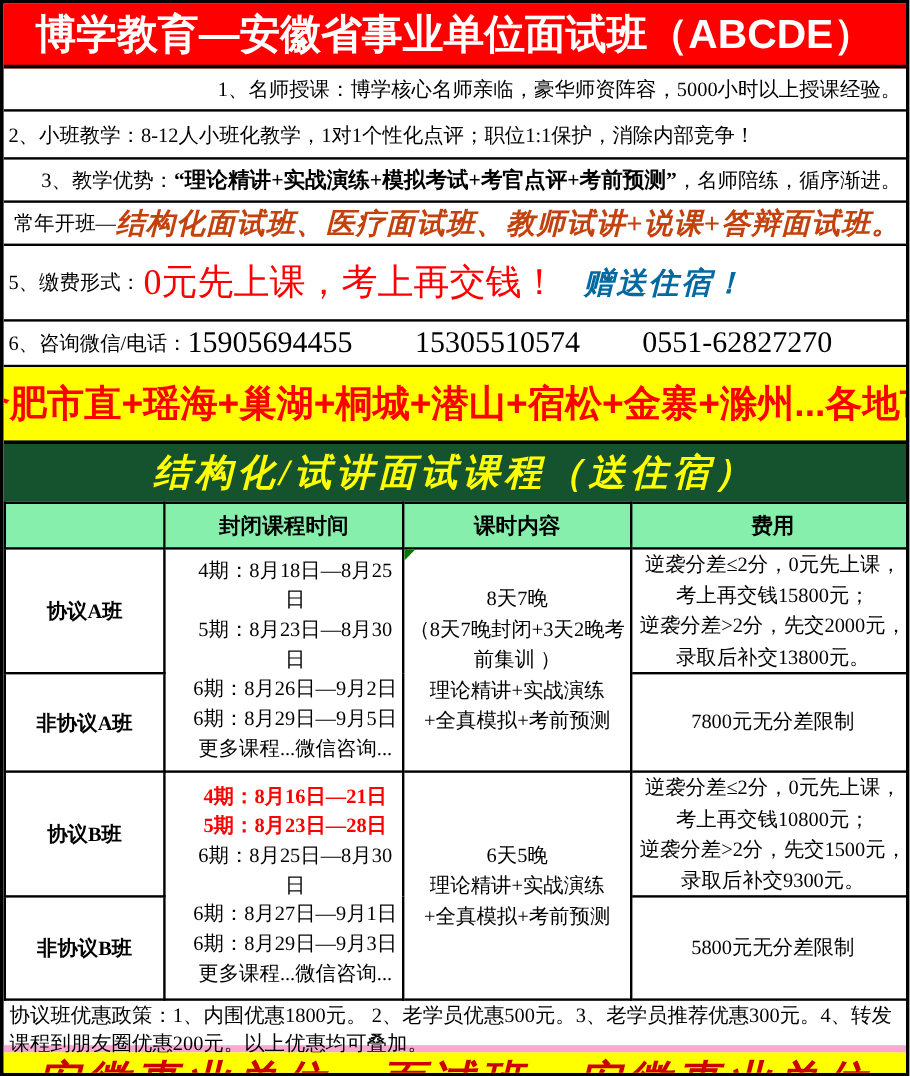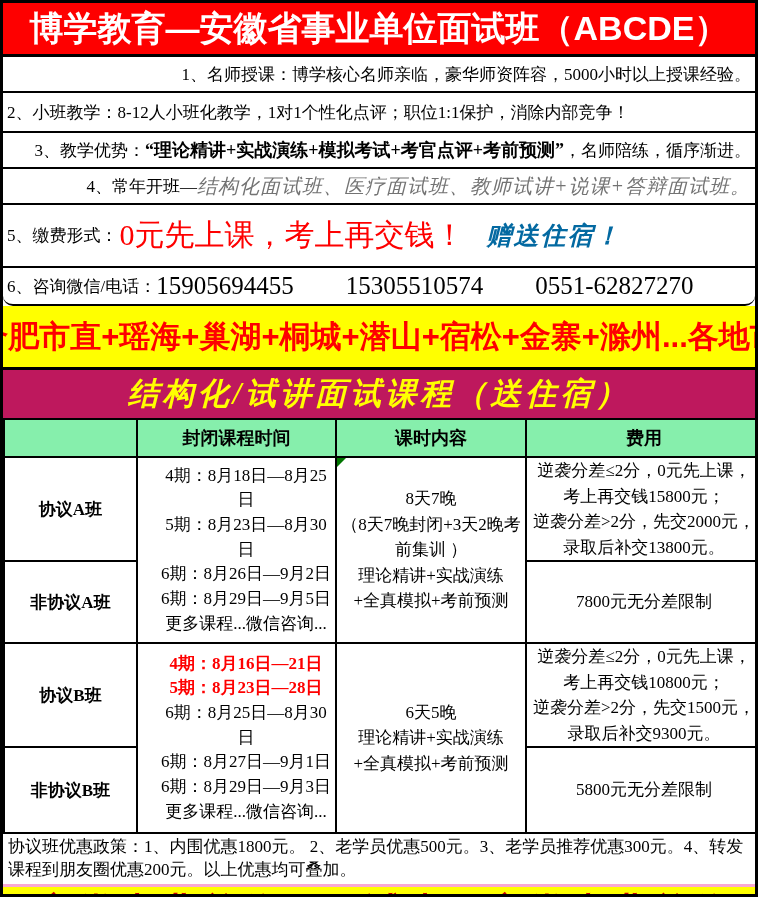--- a/index.html
+++ b/index.html
@@ -25,38 +25,38 @@
     font-family:"Liberation Sans","DejaVu Sans",sans-serif;
     white-space:nowrap;
   }
   
   .irow {
     flex:none; border-bottom:2px solid #000;
     display:flex; align-items:center;
     padding:0 4px; font-size:17px; white-space:nowrap;
   }
   .irow.h36 { height:36px;justify-content:flex-end; } .irow.h32 { height:40px; }
-  .irow.h46 { height:63px; } .irow.h38 { height:38px;border-radius:10px; }
+  .irow.h46 { height:63px; } .irow.h38 { height:38px; }
   .b-black { font-weight:bold; font-size:18px; }
-  .red-callig { color:#737373; font-weight:normal; font-style:italic; font-size:20px; letter-spacing:1px; }
+  .red-callig { color:#c2410c; font-weight:bold; font-style:italic; font-size:24px; letter-spacing:1px; }
   .red-big { color:#fe0000; font-size:30px; margin:0 2px; }
   .red-callig-big { color:#0369a1; font-weight:bold; font-style:italic; font-size:25px; letter-spacing:2px;margin-left:20px; }
   .phone { font-size:25px; margin-right:52px; }
   .phone:last-child { margin-right:0; }
   
   .cities {
     height:64px; flex:none; background:#ffff00; border-bottom:3px solid #000;
     display:flex; align-items:center; justify-content:center;
   }
   .cities .t {
     color:#fe0000; font-weight:bold; font-size:31px; white-space:nowrap;
     font-family:"Liberation Sans","DejaVu Sans",sans-serif;
   }
   .course {
-    height:48px; flex:none; background:#be185d;
+    height:48px; flex:none; background:#14532d;
     display:flex; align-items:center; justify-content:center;
   }
   .course .t {
     color:#ffff00; font-weight:bold; font-style:italic; font-size:31px;
     letter-spacing:4px; white-space:nowrap;
   }
   
   table.sched {
     flex:none; width:758px; border-collapse:collapse; table-layout:fixed;
   }
@@ -73,21 +73,21 @@
   td.contentcell { position:relative; }
   .hl-red { color:#fe0000; font-weight:bold; }
   .corner-marker {
     position:absolute; top:0; left:0; width:0; height:0; display:block;
     border-top:9px solid #007500; border-right:9px solid transparent;
   }
   tr.rA { height:82px; }
   tr.rB { height:86px; }
   
   .policy {
-    height:53px; flex:none; border-bottom:3px solid #f9a8d4;
+    height:43px; flex:none; border-bottom:6px solid #f9a8d4;
     padding:2px 5px; font-size:17px; line-height:1.35;
   }
   
   .footer {
     flex:1; background:#ffff00;
     display:flex; align-items:center; justify-content:center;
   }
   .footer .t {
     color:#cc0000; font-weight:bold; font-style:italic; font-size:36px;
     letter-spacing:5px; white-space:nowrap;

